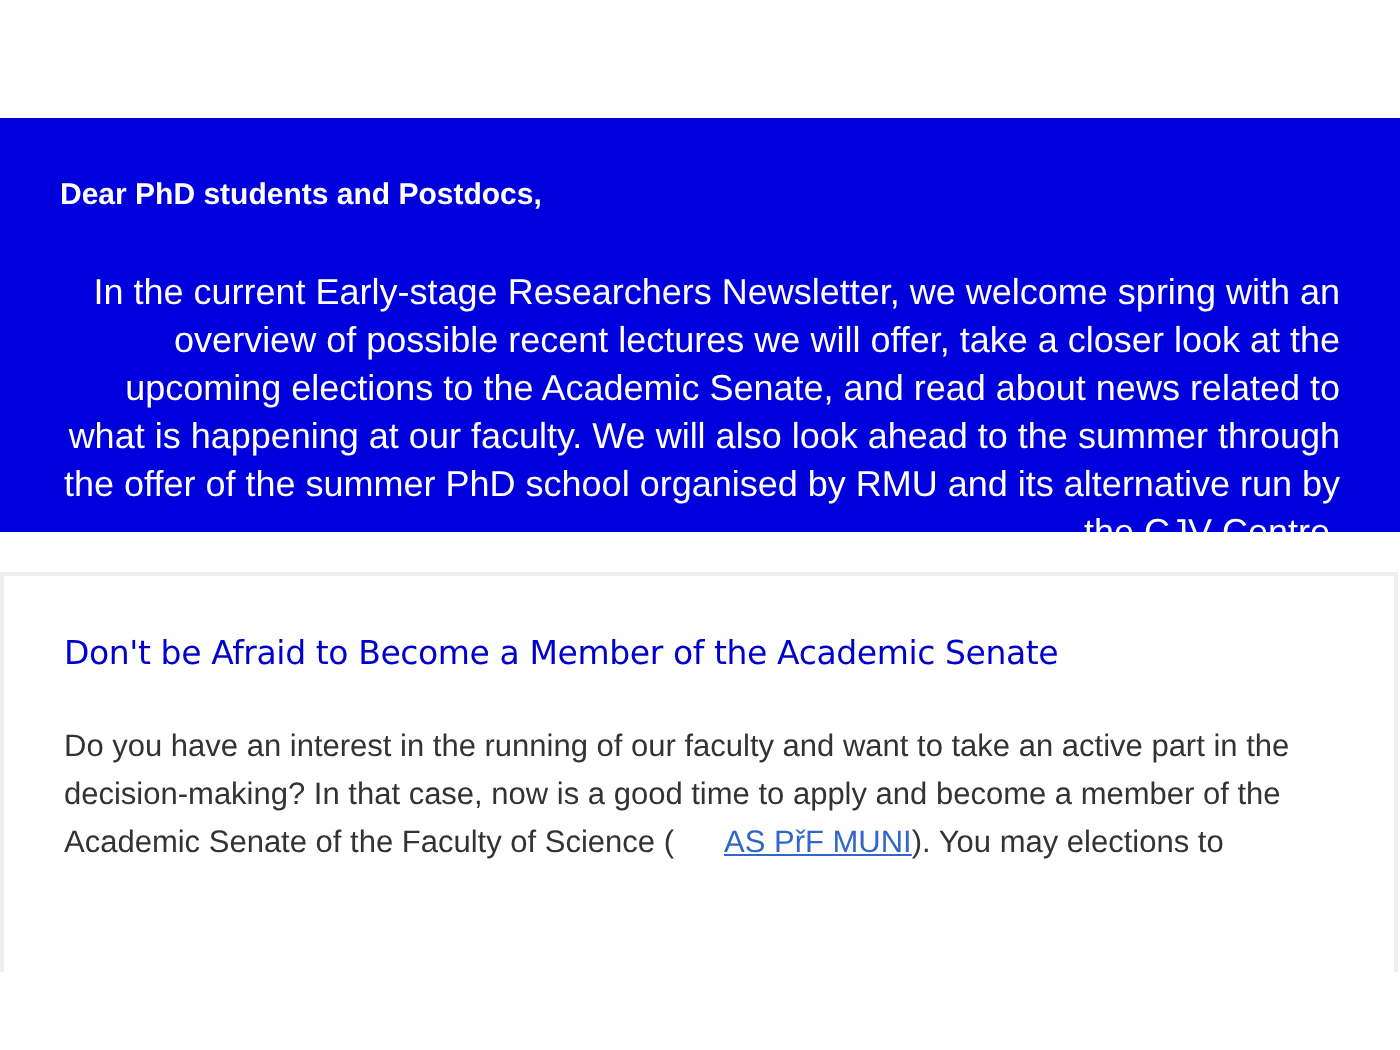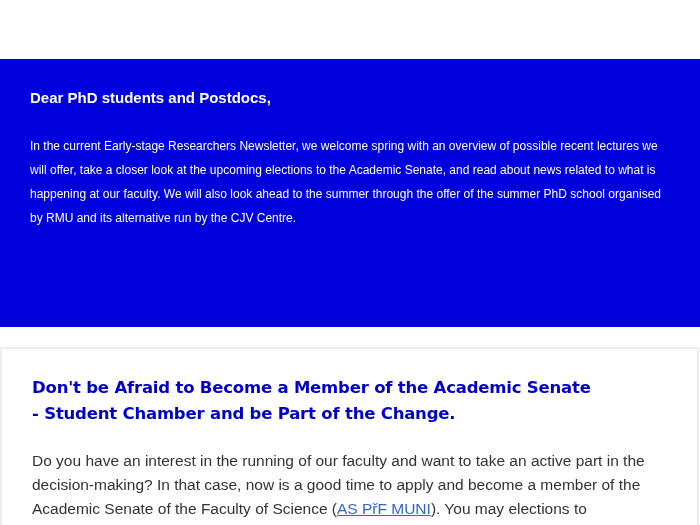--- a/index.html
+++ b/index.html
@@ -11,81 +11,82 @@
       background: #ffffff;
       font-family: "Liberation Sans", sans-serif;
     }
     .top-spacer {
       height: 59px;
       background: #ffffff;
     }
     .intro-band {
       background: #0000dc;
       color: #ffffff;
-      height: 268px;
+      height: 207px;
       box-sizing: border-box;
       padding: 27px 30px 0 30px;
     }
     .greeting {
       font-weight: bold;
       font-size: 15px;
       line-height: 24px;
       margin: 0 0 24px 0;
     }
     .intro-text {
-      font-size: 12px;
+      font-size: 18px;
       line-height: 24px;
       margin: 0;
+      text-align: right;
     }
     .gap {
       height: 20px;
       background: #ffffff;
     }
     .card {
       position: relative;
       margin: 0 1px 0 0;
       border: 2px solid #eeeeee;
       border-bottom: none;
       background: #ffffff;
       height: 200px;
       box-sizing: border-box;
       padding: 26px 30px 0 30px;
     }
     .card-title {
       color: #0000cc;
       font-family: "DejaVu Sans", sans-serif;
-      font-weight: bold;
+      font-weight: normal;
       font-size: 16.5px;
       line-height: 26px;
       margin: 0 0 22px 0;
       letter-spacing: -0.2px;
     }
     .card-body {
       color: #333333;
       font-size: 15.5px;
       line-height: 24px;
       margin: 0;
     }
     .card-body a {
       color: #3366cc;
+      margin-left: 25px;
     }
   </style>
 </head>
 <body>
 
 <div class="top-spacer"></div>
 
 <section class="intro-band">
   <p class="greeting">Dear PhD students and Postdocs,</p>
   <p class="intro-text">
     <span>In the current Early-stage Researchers Newsletter, we welcome spring with an overview of possible recent lectures we will offer, take a closer look at the upcoming elections to the Academic Senate, and read about news related to what is happening at our faculty. We will also look ahead to the summer through the offer of the summer PhD school organised by RMU and its alternative run by the CJV Centre.</span><br>
   </p>
 </section>
 
 <div class="gap"></div>
 
 <article class="card">
   <h2 class="card-title">
     <span>Don't be Afraid to Become a Member of the Academic Senate</span><br>
-    <span>- Student Chamber and be Part of the Change.</span>
   </h2>
   <p class="card-body"><span>Do you have an interest in the running of our faculty and want to take an active part in the decision-making? In that case, now is a good time to apply and become a member of the Academic Senate of the Faculty of Science (</span><a href="#">AS PřF MUNI</a><span>). You may elections to</span></p>
 </article>
 
 </body></html>

